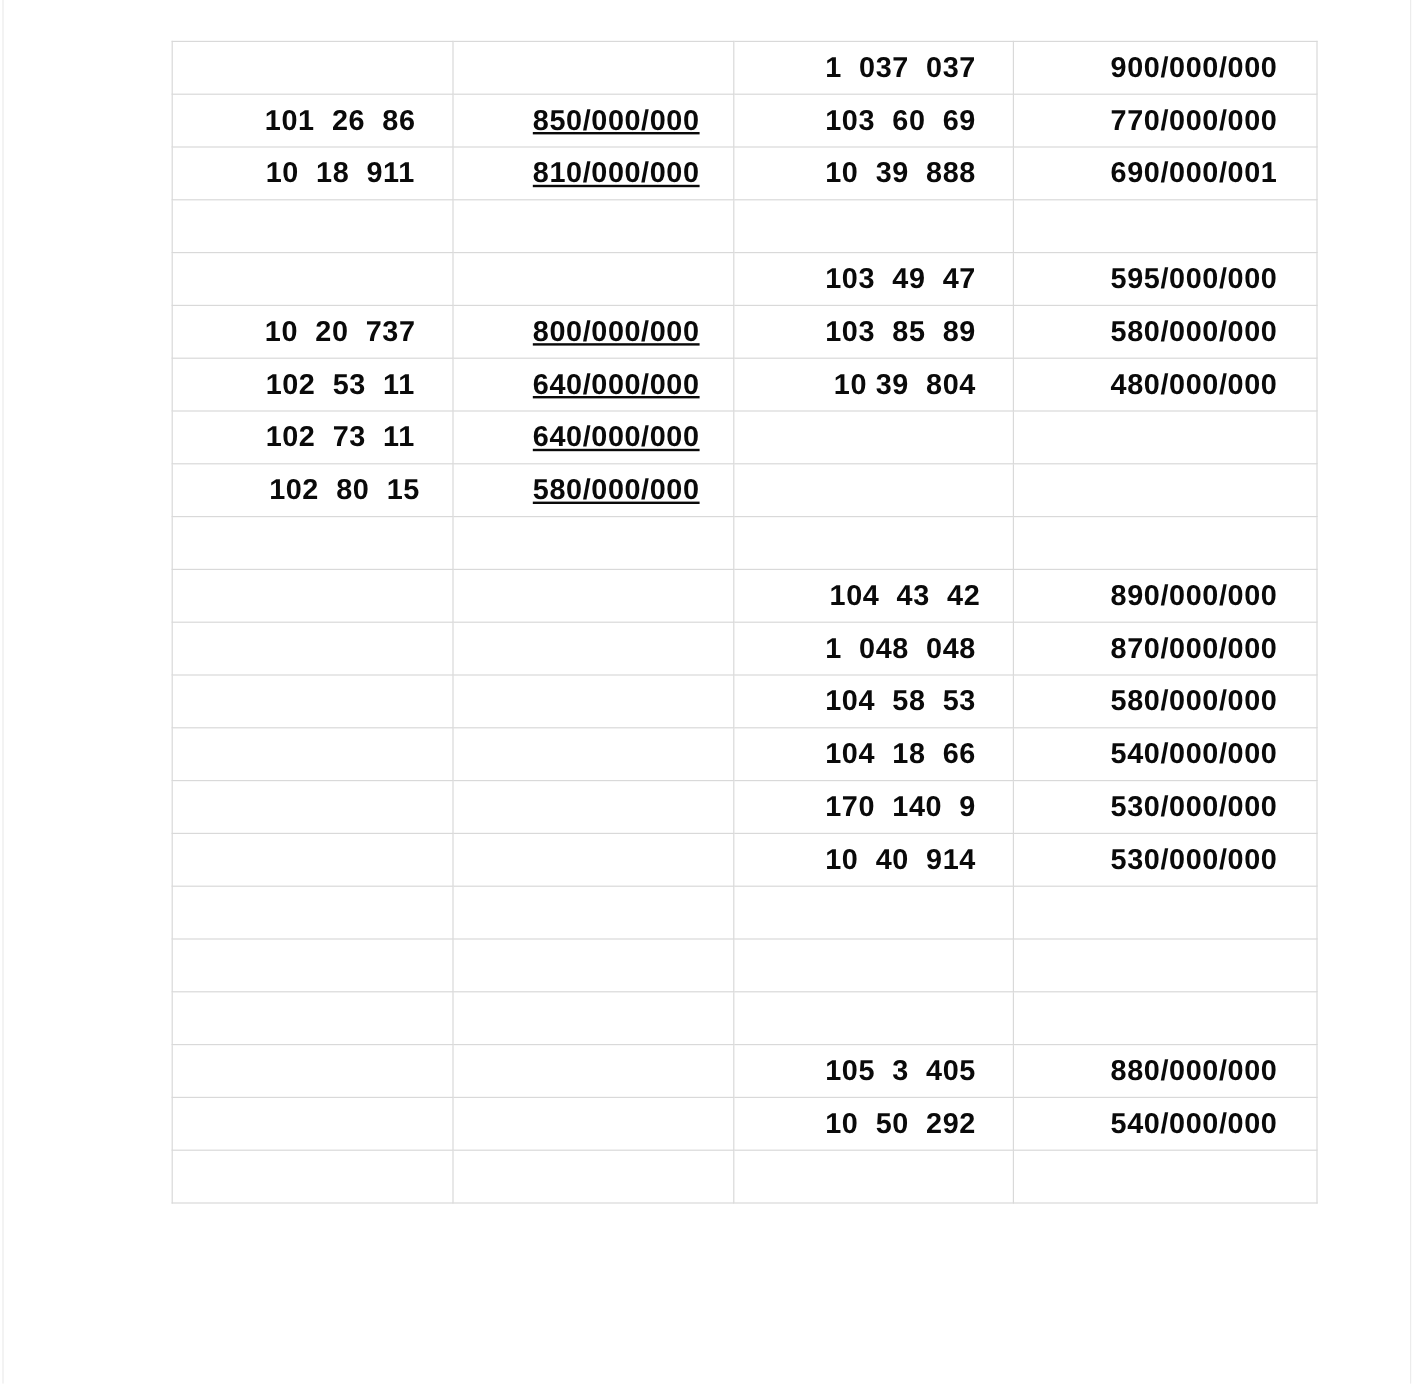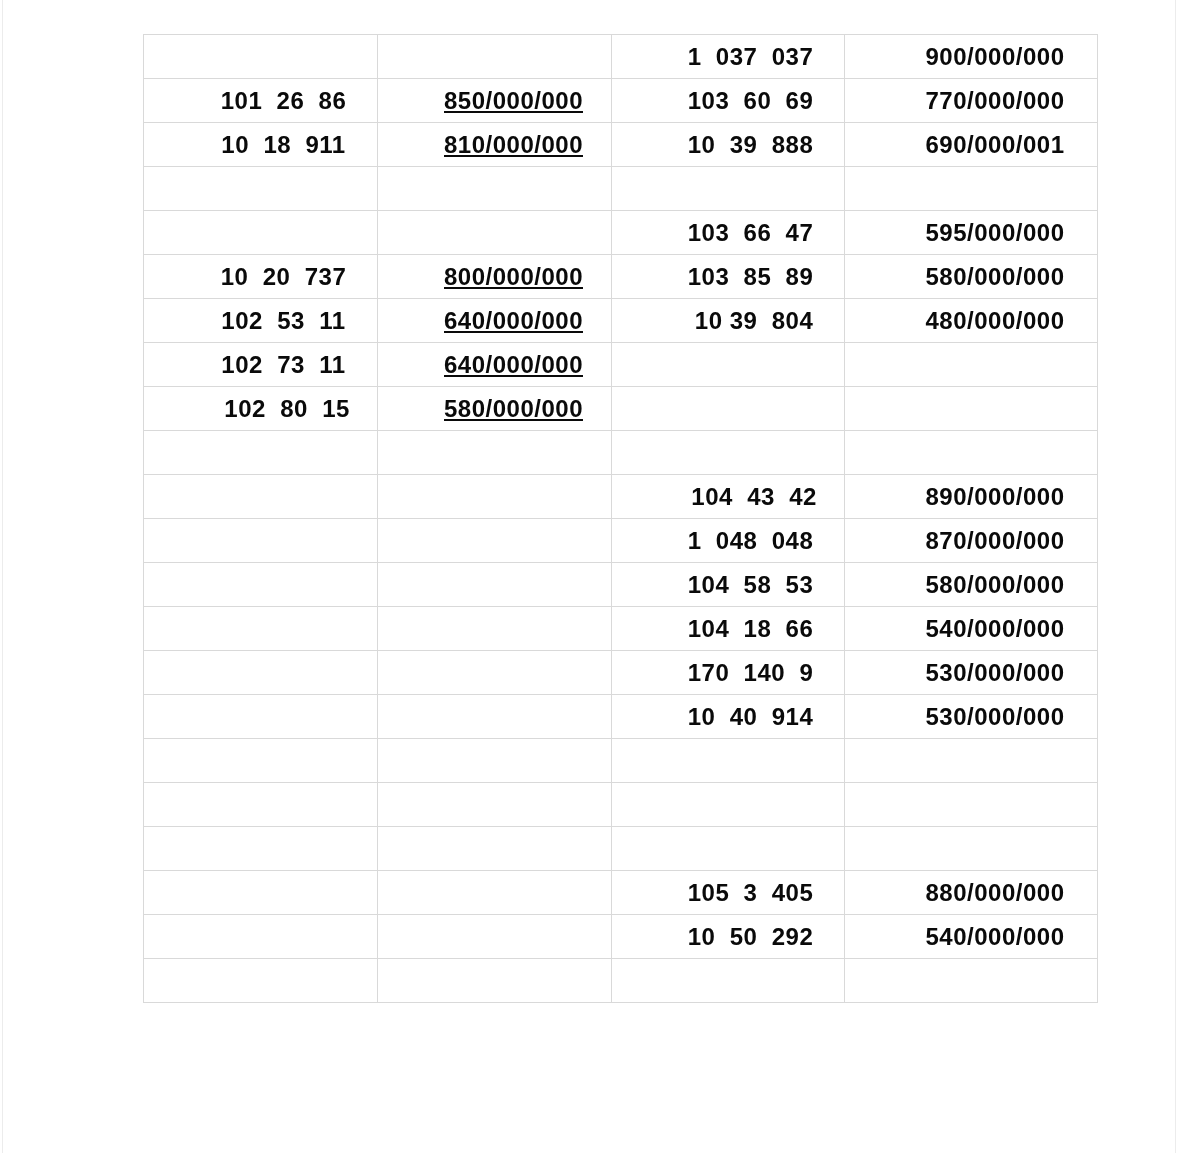--- a/index.html
+++ b/index.html
@@ -95,21 +95,21 @@
       </tr>
       <tr>
         <td class="code c1cell"></td>
         <td class="amt"></td>
         <td class="code c3cell"></td>
         <td class="amt4"></td>
       </tr>
       <tr>
         <td class="code c1cell"></td>
         <td class="amt"></td>
-        <td class="code c3cell">103  66  47</td>
+        <td class="code c3cell">103  49  47</td>
         <td class="amt4">595/000/000</td>
       </tr>
       <tr>
         <td class="code c1cell">10  20  737</td>
         <td class="amt">800/000/000</td>
         <td class="code c3cell">103  85  89</td>
         <td class="amt4">580/000/000</td>
       </tr>
       <tr>
         <td class="code c1cell">102  53  11</td>

